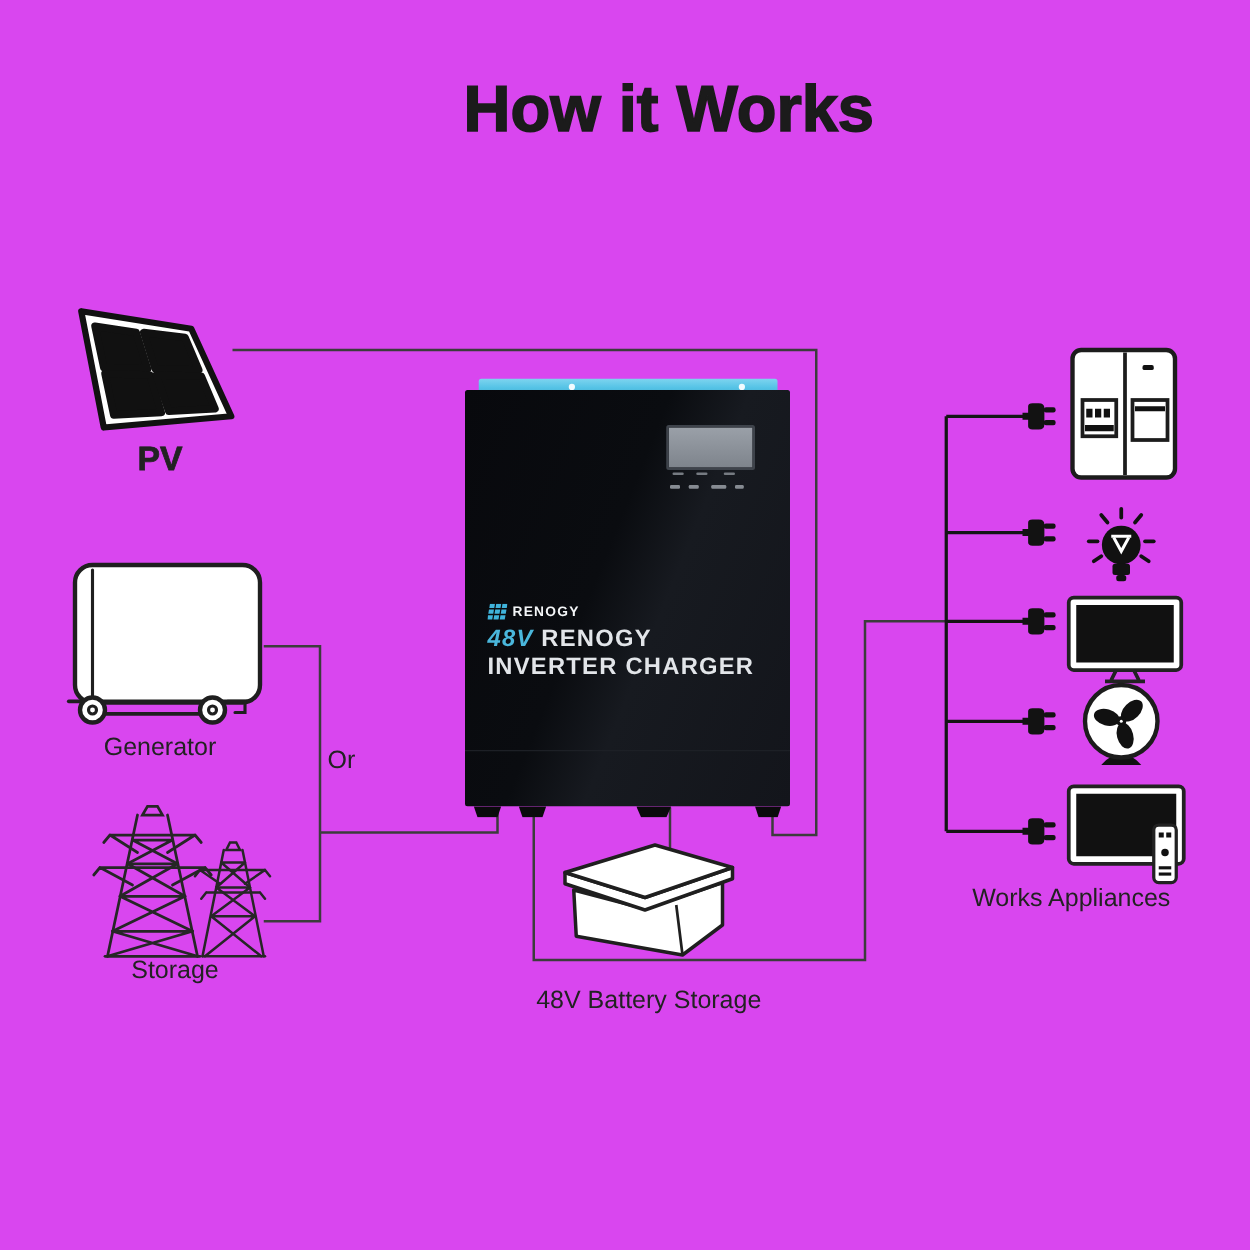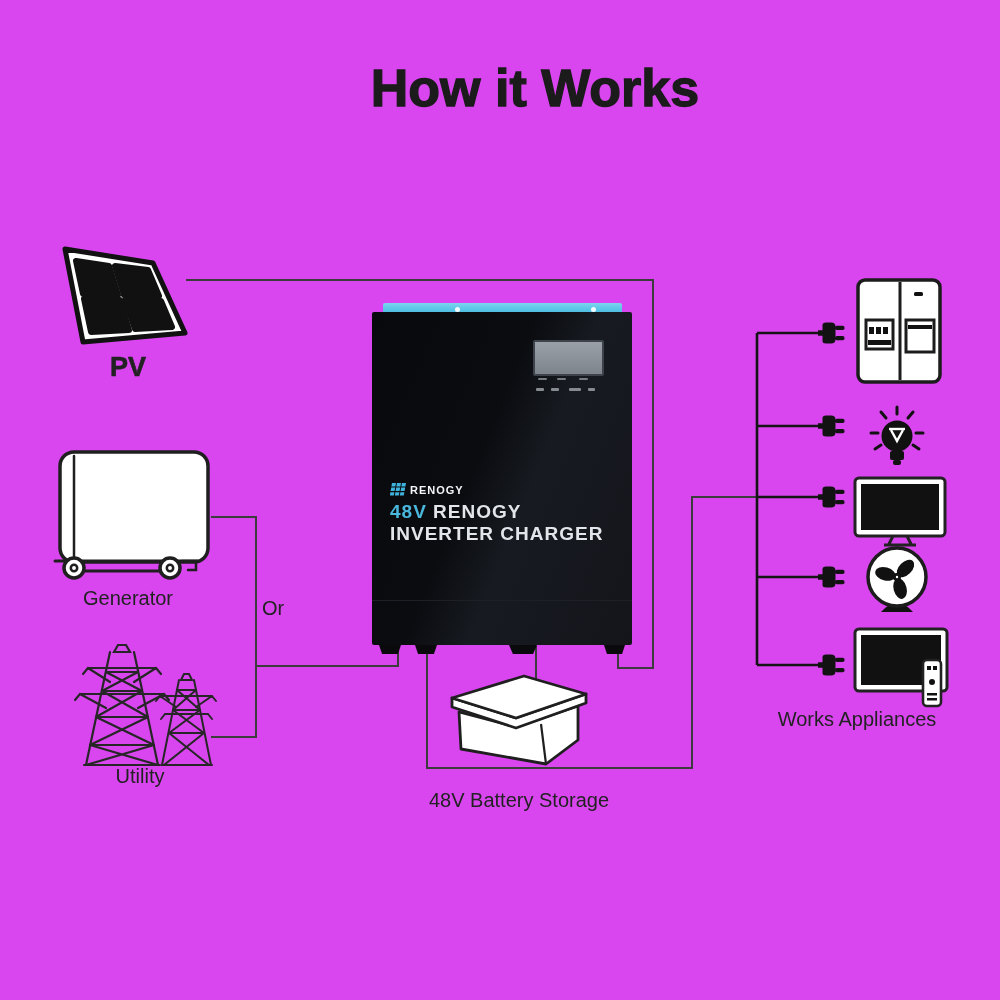--- a/index.html
+++ b/index.html
@@ -34,21 +34,21 @@
        background:linear-gradient(180deg,#9aa0a8,#7e848c);border:2px solid #3e434b;border-radius:2px;}
   .dash{position:absolute;background:#767b82;border-radius:1px;}
   .dash.r1{top:66px;width:9px;height:2px;}
   .dash.r2{top:76px;height:3px;background:#868b92;}
   .logo-row{position:absolute;left:18px;top:171px;display:flex;align-items:center;gap:4px;}
   .brand{color:#f3f5f7;font-size:11px;font-weight:700;letter-spacing:1px;}
   .model{position:absolute;left:18px;font-size:19px;font-weight:600;letter-spacing:1px;
          color:#e2e5e9;white-space:nowrap;}
   .model.l1{top:189px;}
   .model.l2{top:211px;}
-  .cyan{color:#4ab7dc;}
+  .cyan{color:#4ab7dc;font-style:italic;}
   .terminal{position:absolute;top:342px;height:9px;background:#0a0a0c;
             clip-path:polygon(0 0,100% 0,86% 100%,14% 100%);}
   .t1{left:7px;width:22px;} .t2{left:43px;width:22px;}
   .t3{left:137px;width:28px;} .t4{left:232px;width:21px;}
 </style>
 </head>
 <body>
 
 <div class="canvas">
 
@@ -237,17 +237,17 @@
     </div>
     <span class="terminal t1"></span>
     <span class="terminal t2"></span>
     <span class="terminal t3"></span>
     <span class="terminal t4"></span>
   </div>
 
   <div class="lbl center lbl-pv">PV</div>
   <div class="lbl center lbl-generator">Generator</div>
   <div class="lbl lbl-or">Or</div>
-  <div class="lbl center lbl-utility">Utility</div>
+  <div class="lbl center lbl-utility">Storage</div>
   <div class="lbl center lbl-battery">48V Battery Storage</div>
   <div class="lbl center lbl-appliances">Works Appliances</div>
 
 </div>
 
 </body></html>

